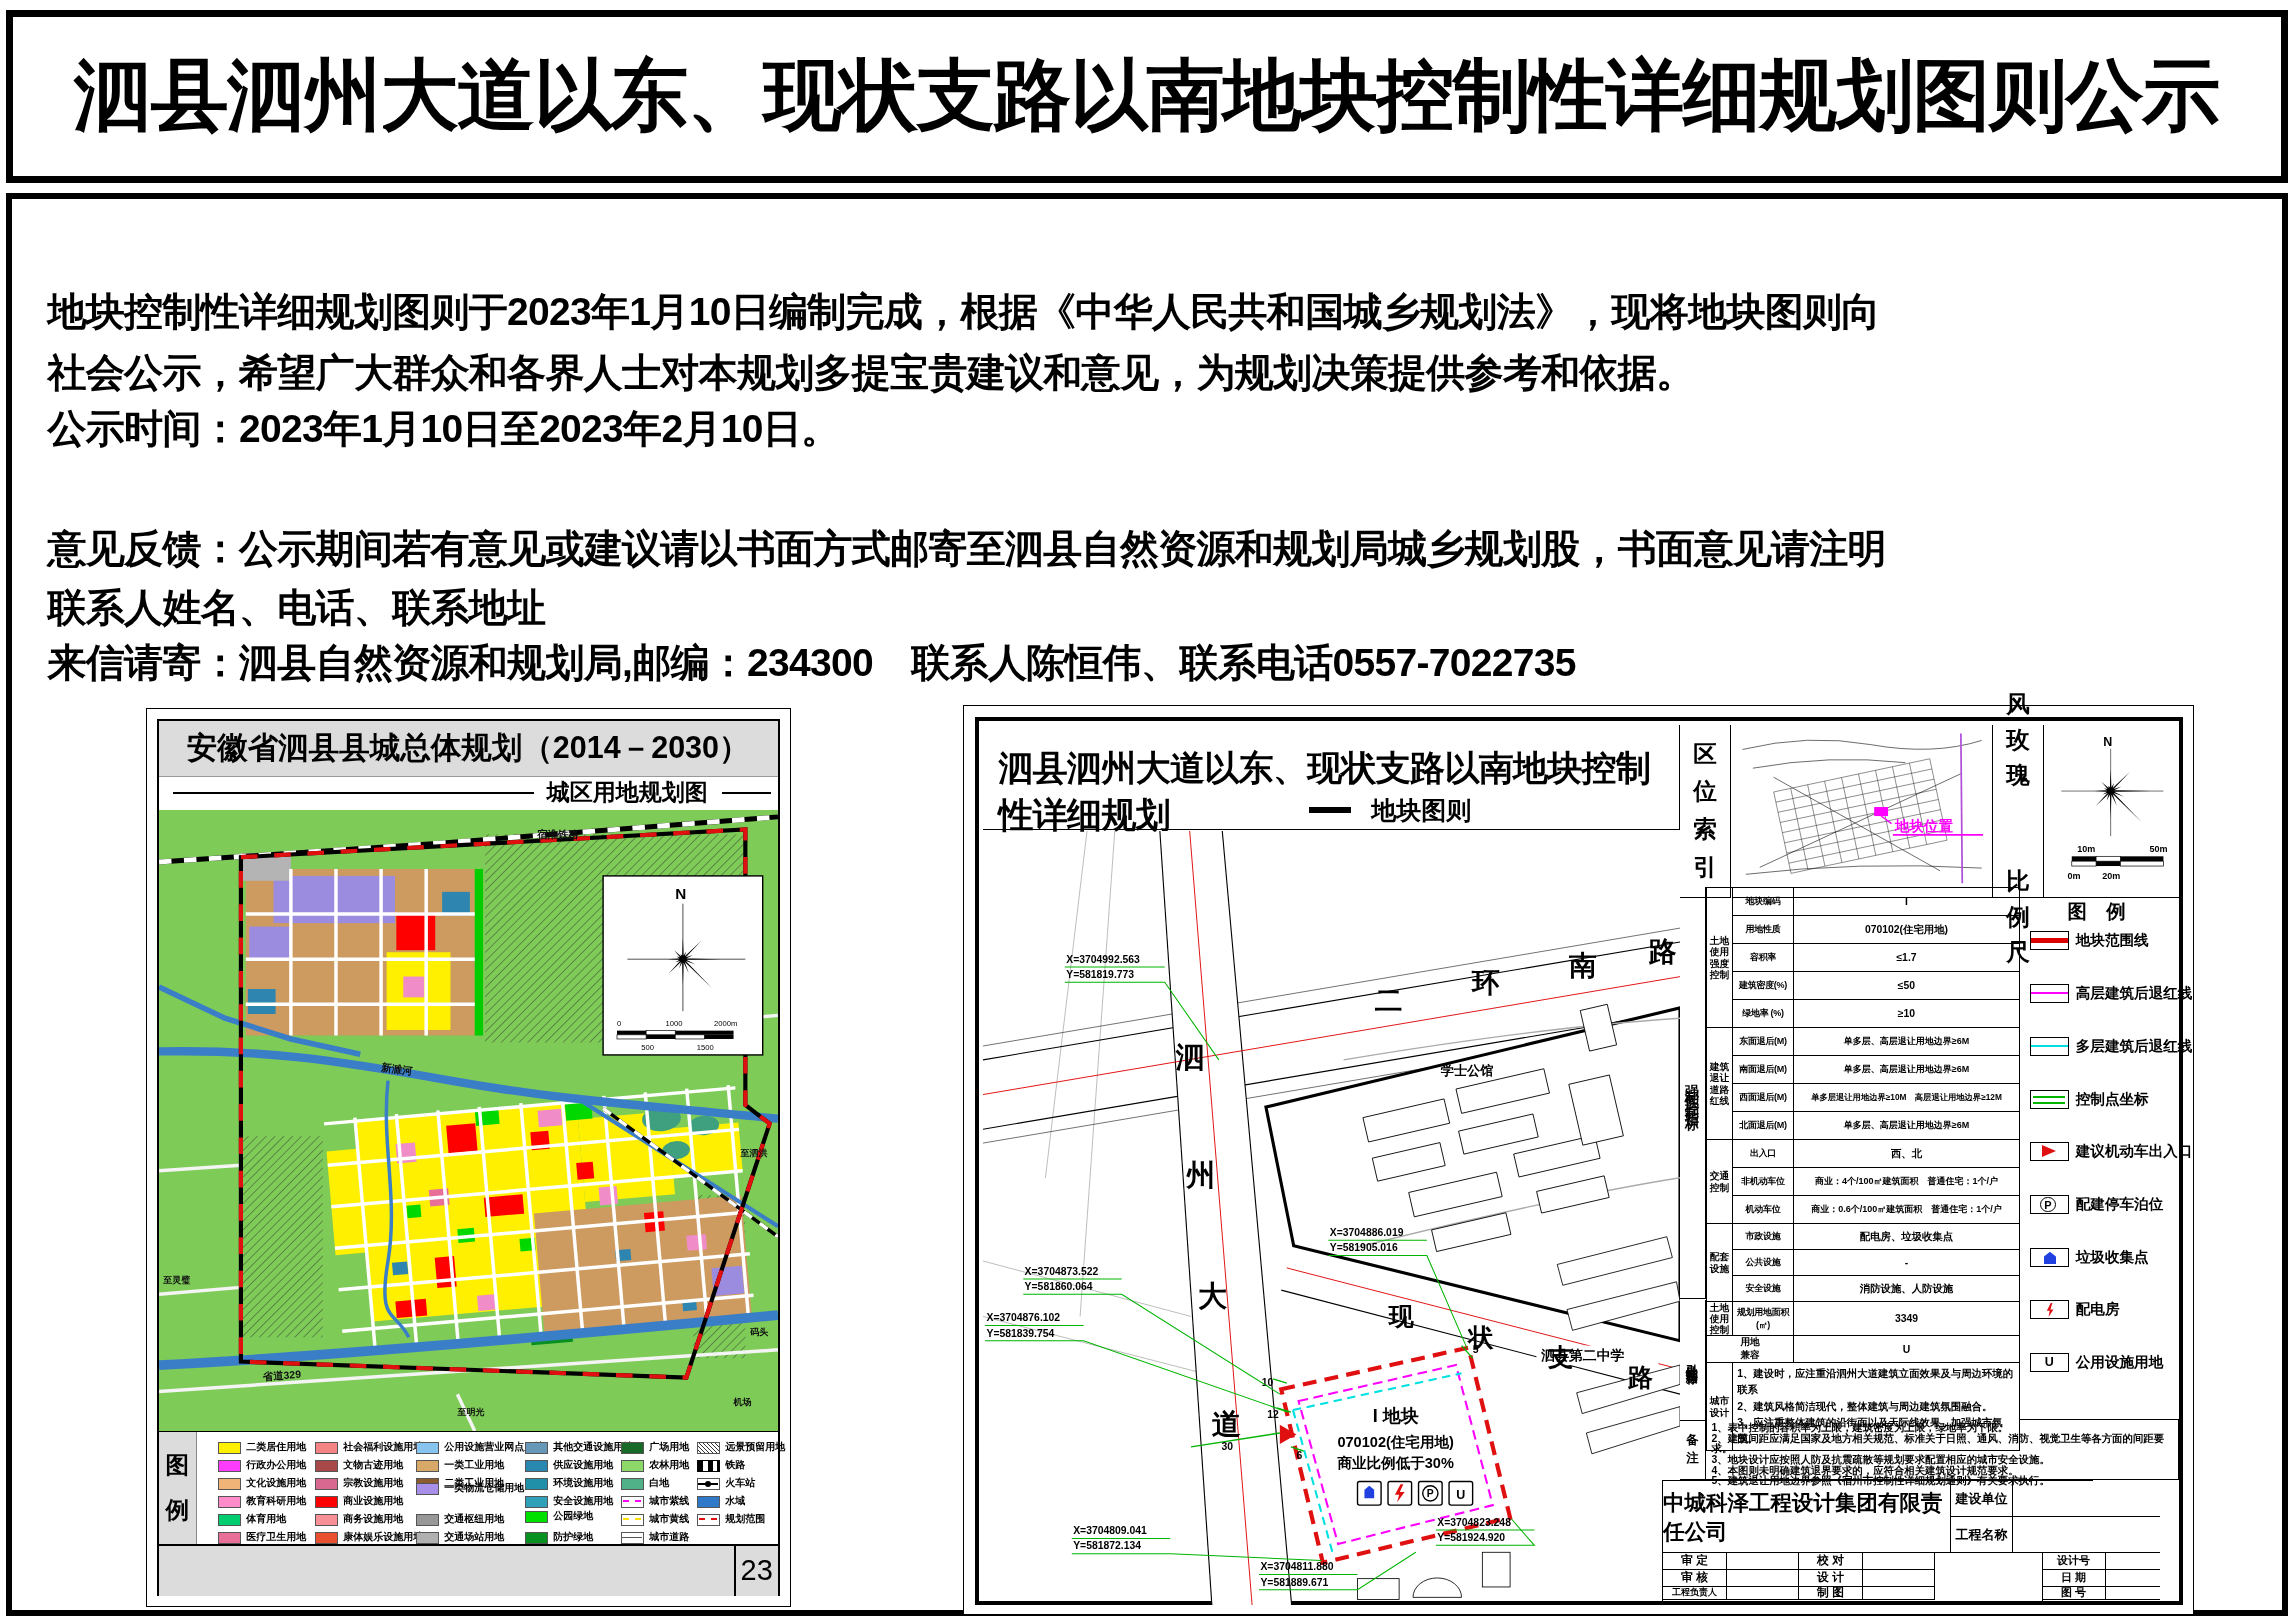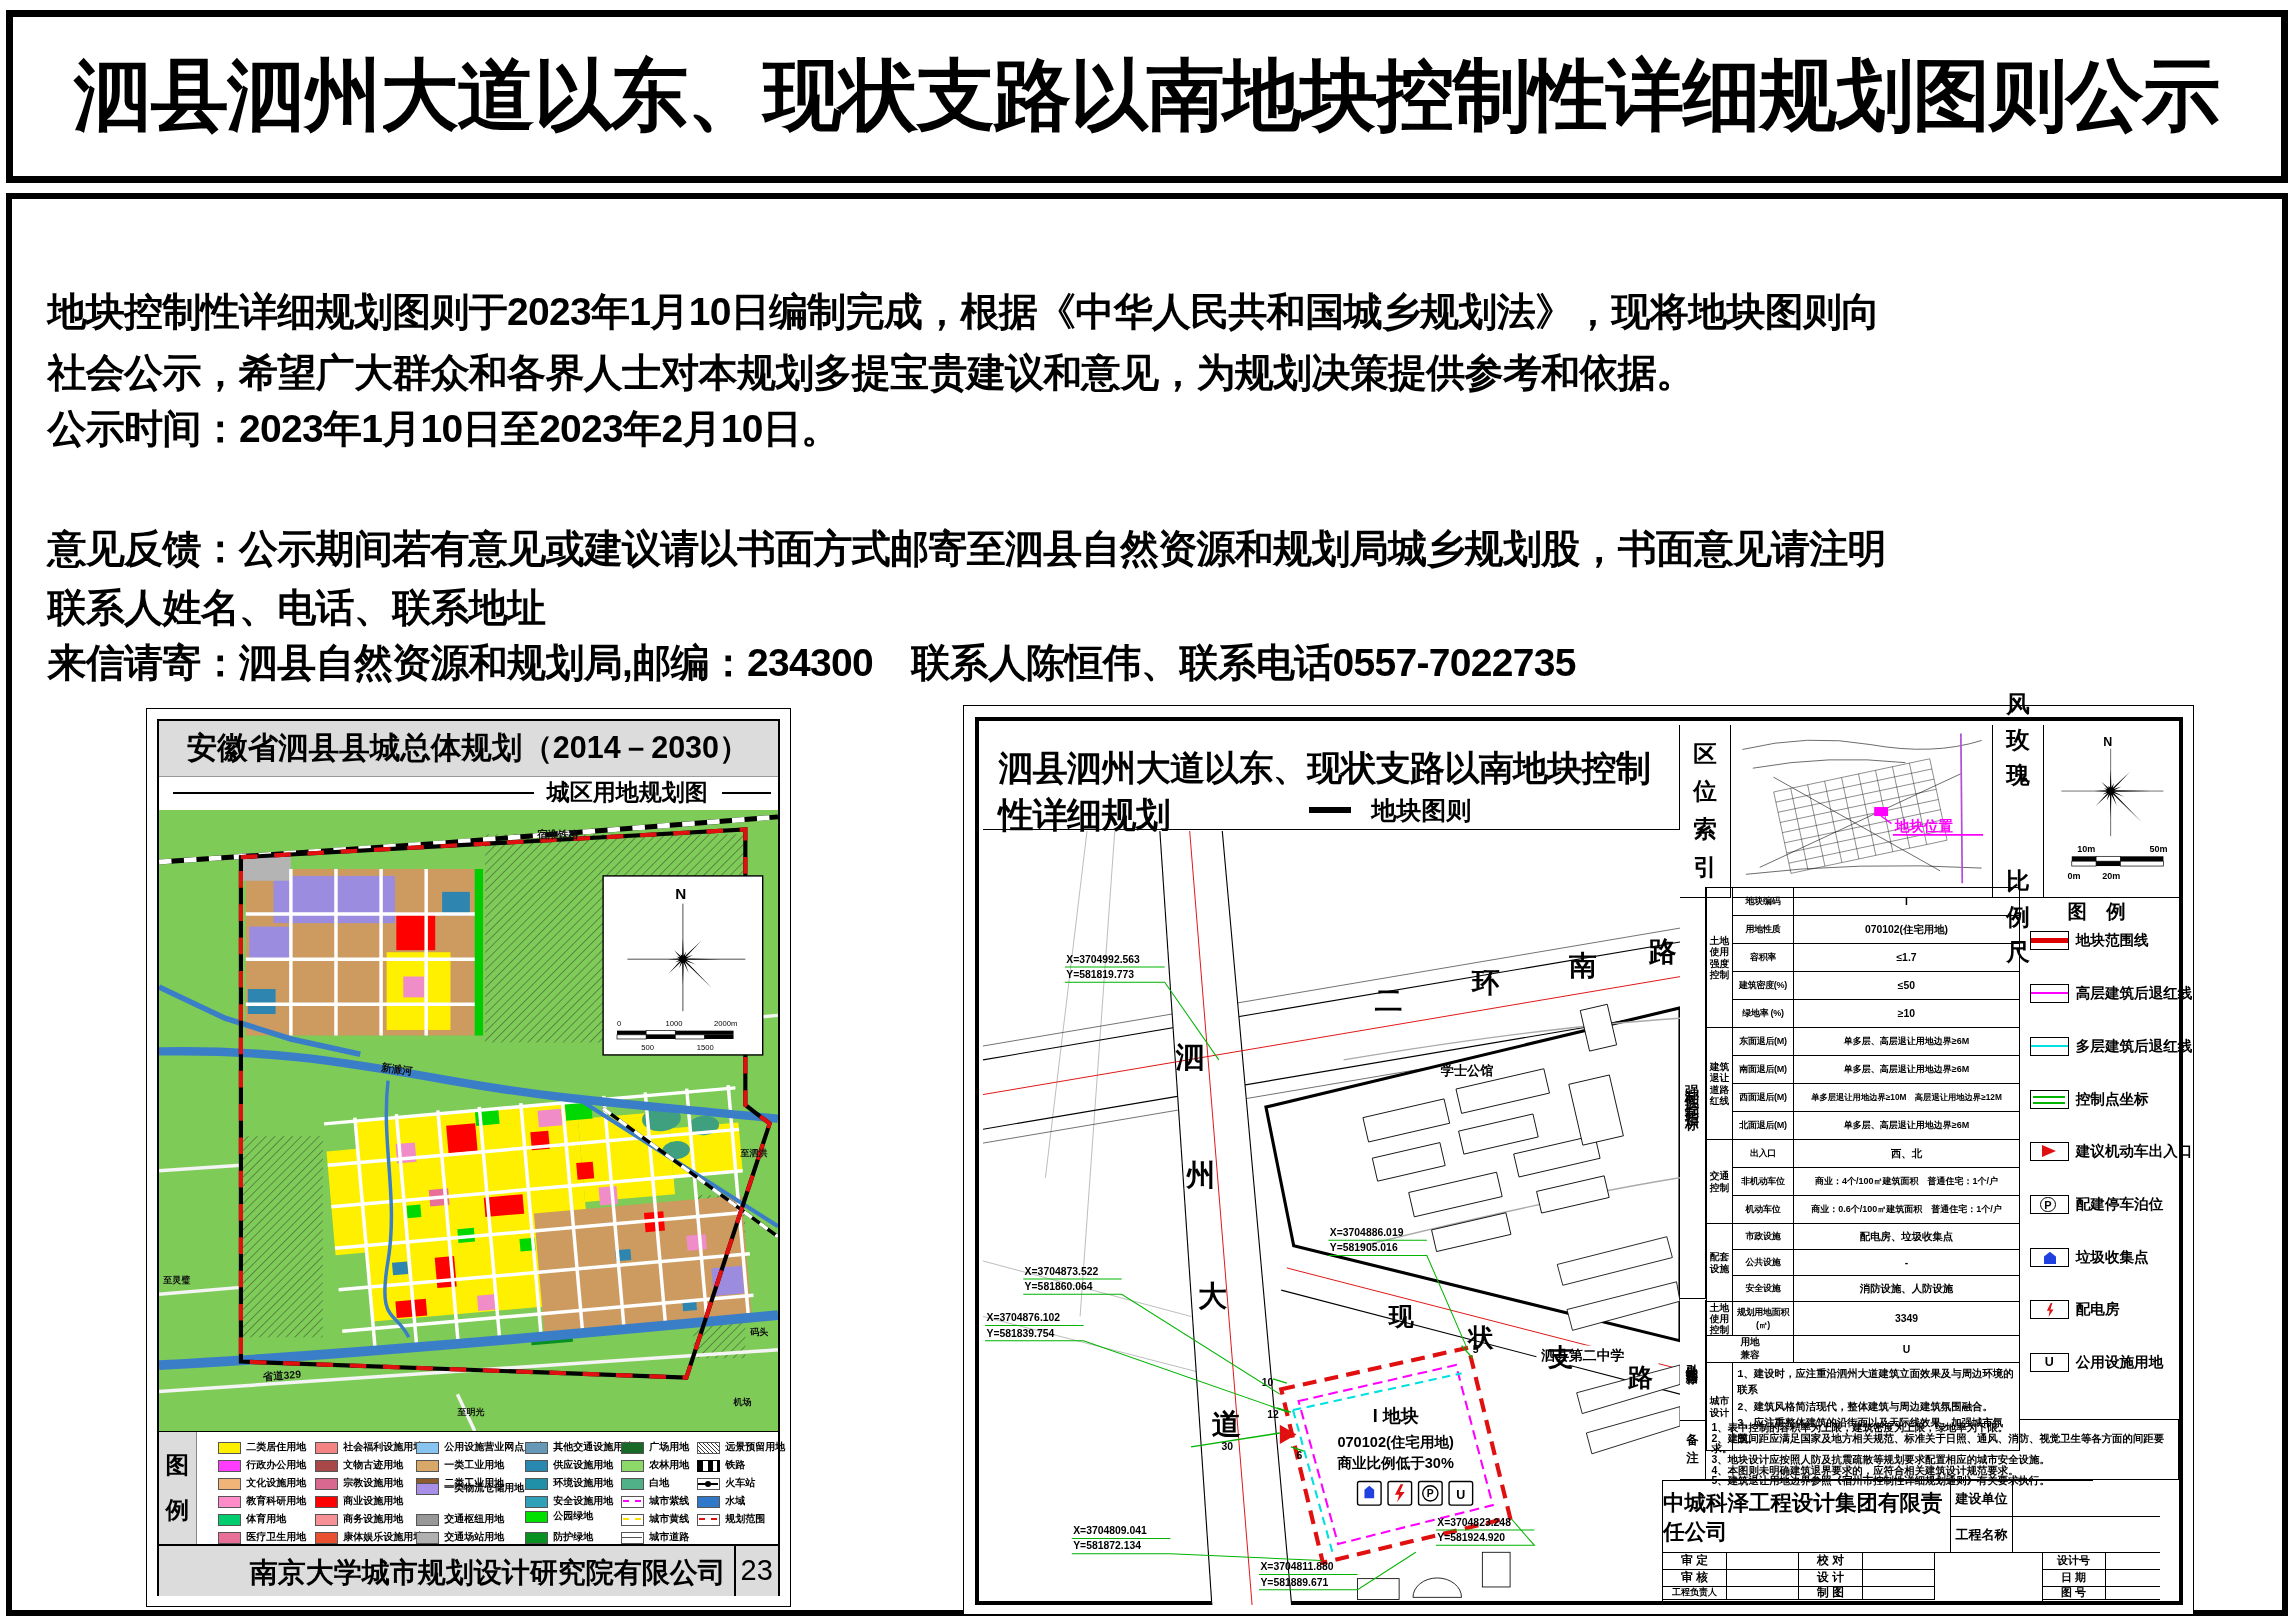--- a/index.html
+++ b/index.html
@@ -52,21 +52,21 @@
   #rtitle .sub{position:absolute;left:388px;top:69px;font-size:25px;font-weight:bold;}
   #rtitle .dash{position:absolute;left:326px;top:82px;width:42px;height:6.2px;background:#000;}
   .stripv{display:flex;align-items:center;justify-content:center;font-size:23.6px;font-weight:bold;}
   #drawwrap{left:4.2px;top:110px;width:697px;height:774px;overflow:hidden;}
   
   #ptable{border-collapse:collapse;table-layout:fixed;}
   #ptable td{border:1.4px solid #000;padding:0 2.1px;text-align:center;vertical-align:middle;overflow:hidden;}
   #ptable .gname{font-size:9.7px;font-weight:bold;line-height:1.15;}
   #ptable .k{font-size:9px;font-weight:bold;letter-spacing:-0.3px;}
   #ptable .v{font-size:10.4px;font-weight:bold;}
-  #ptable .design{font-size:10.4px;font-weight:bold;text-align:left;padding:2.8px 4.2px;line-height:1.55;font-family:Liberation Mono, monospace;}
+  #ptable .design{font-size:10.4px;font-weight:bold;text-align:left;padding:2.8px 4.2px;line-height:1.55;}
   .sideLbl{display:flex;align-items:center;justify-content:center;font-size:14px;font-weight:bold;
            border-right:1.4px solid #000;border-bottom:1.4px solid #000;box-sizing:border-box;}
   
   #rlegend{border-bottom:1.4px solid #000;box-sizing:border-box;}
   #rlegend .hd{position:absolute;left:0;width:100%;text-align:center;top:11px;font-size:19.4px;font-weight:900;letter-spacing:7px;}
   .rl-item{position:absolute;left:9.7px;display:flex;align-items:center;}
   .rl-sym{width:39px;height:19.4px;border:1.4px solid #000;background:#fff;margin-right:7px;flex:none;position:relative;box-sizing:border-box;}
   .rl-sym .band{position:absolute;left:0;right:0;top:5.5px;height:5.5px;background:#d00;}
   .rl-sym .line{position:absolute;left:0;right:0;top:7px;border-top:2.8px solid #f0f;}
   .rl-sym .tri{position:absolute;left:11px;top:2.1px;width:0;height:0;border-left:14px solid #e01010;border-top:6.2px solid transparent;border-bottom:6.2px solid transparent;}
@@ -420,21 +420,20 @@
         </div>
     <div class="lg-item" style="left:538px;top:79px">
           <i class="sw dash">
             <i class="dl" style="border-top-color: rgb(224, 16, 16);"></i>
           </i>
           <span class="lg-label">规划范围</span>
         </div>
   </div>
 
   <div id="lfooter" class="abs">
-    <div class="comp">南京大学城市规划设计研究院有限公司</div>
     <div class="pno">23</div>
   </div>
  </div>
 </div>
 
 <div id="rpanel" class="abs">
  <div id="rframe" class="abs">
 
   <div id="rtitle" class="abs">
     <div class="big">泗县泗州大道以东、现状支路以南地块控制性详细规划</div>

